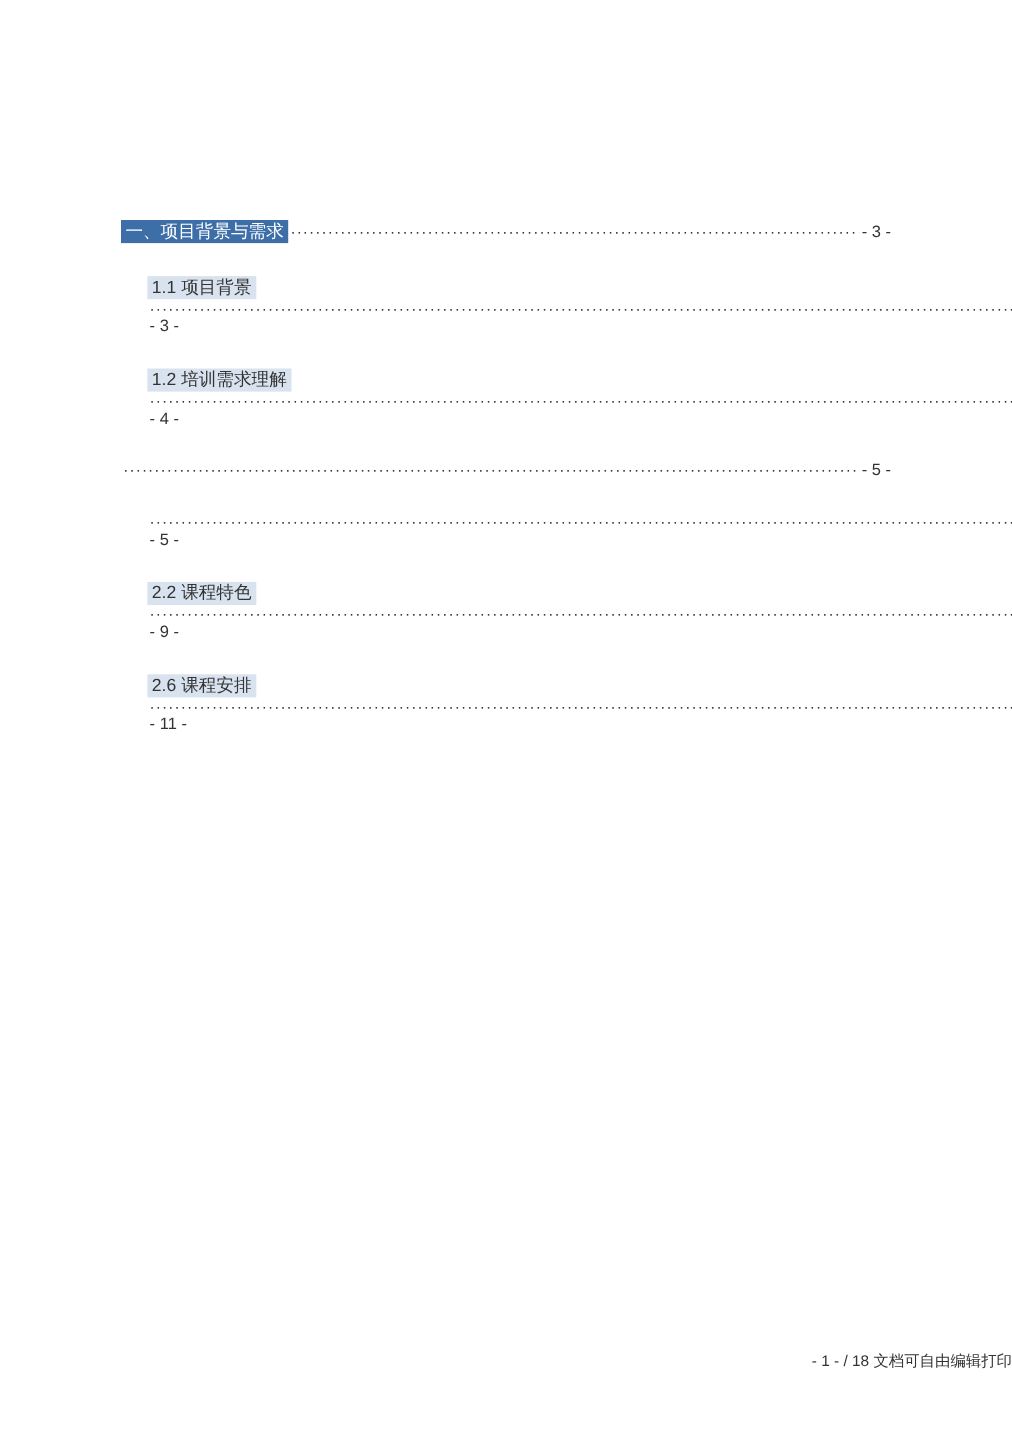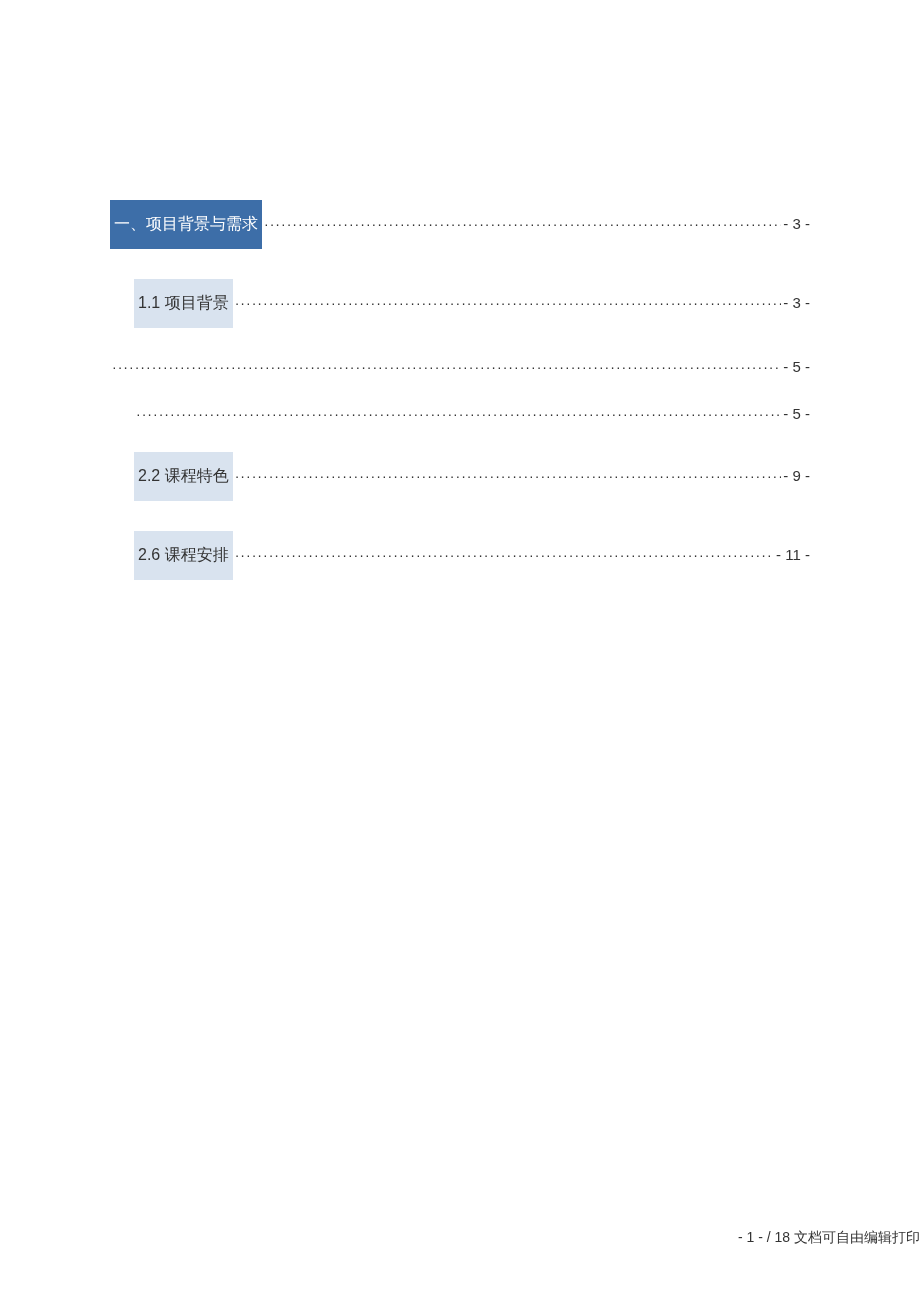--- a/index.html
+++ b/index.html
@@ -30,24 +30,25 @@
     .toc-entry {
       display: flex;
       align-items: baseline;
       margin-bottom: 30px;
       font-size: 16px;
       color: #333333;
       white-space: nowrap;
     }
     .toc-entry.sub {
       padding-left: 24px;
+      flex-direction: column;
     }
     .entry-label {
       flex-shrink: 0;
-      padding: 14px 4px;
+      padding: 0 4px;
     }
     .highlight-dark {
       background-color: #3d6ea8;
       color: #ffffff;
     }
     .highlight-light {
       background-color: #d9e3ef;
       color: #333333;
     }
     .entry-dots {
@@ -88,20 +89,25 @@
   <div class="toc-entry">
         <span class="entry-label highlight-dark">一、项目背景与需求</span>
         <span class="entry-dots"></span>
         <span class="entry-page">- 3 -</span>
       </div>
       <div class="toc-entry sub">
         <span class="entry-label highlight-light">1.1 项目背景</span>
         <span class="entry-dots"></span>
         <span class="entry-page">- 3 -</span>
       </div>
+      <div class="toc-entry sub">
+        <span class="entry-label highlight-light">1.2 培训需求理解</span>
+        <span class="entry-dots"></span>
+        <span class="entry-page">- 4 -</span>
+      </div>
       <div class="toc-entry">
         <span class="entry-dots"></span>
         <span class="entry-page">- 5 -</span>
       </div>
       <div class="toc-entry sub">
         <span class="entry-dots"></span>
         <span class="entry-page">- 5 -</span>
       </div>
       <div class="toc-entry sub">
         <span class="entry-label highlight-light">2.2 课程特色</span>

